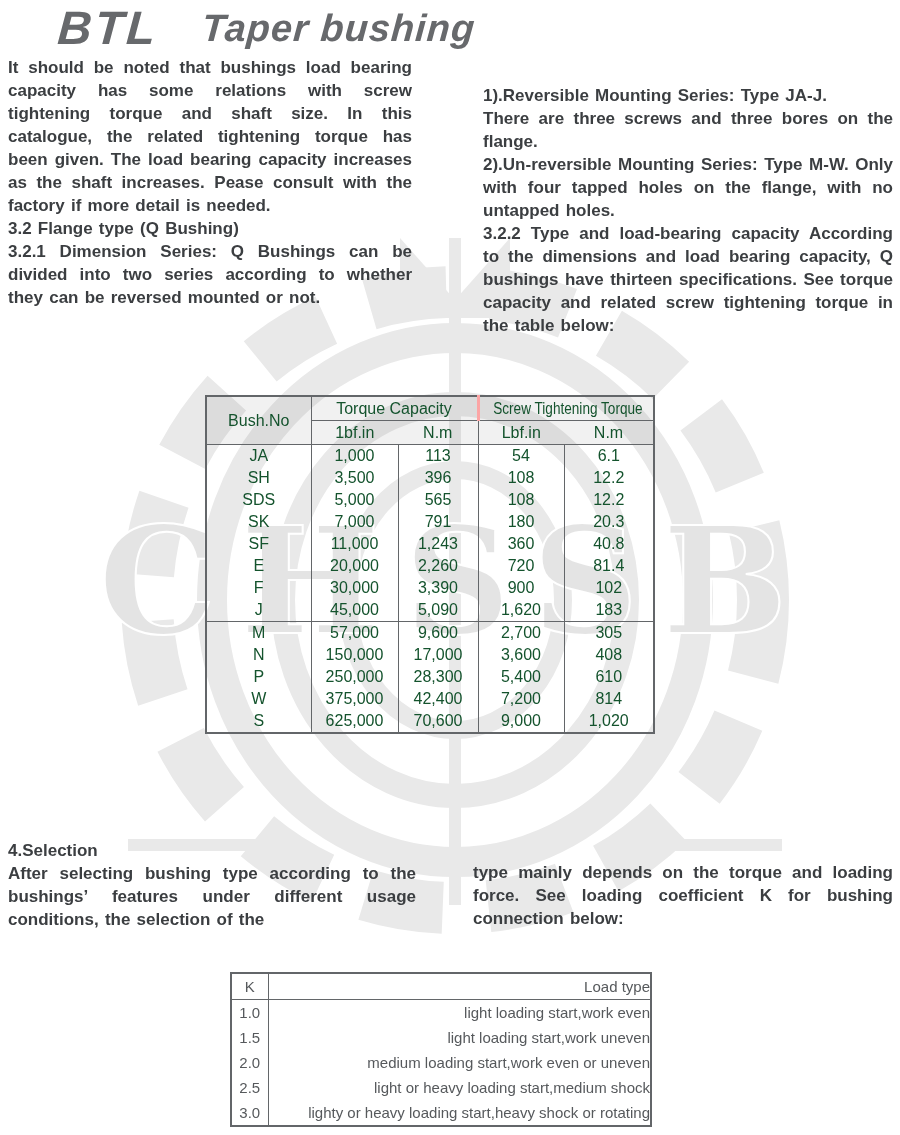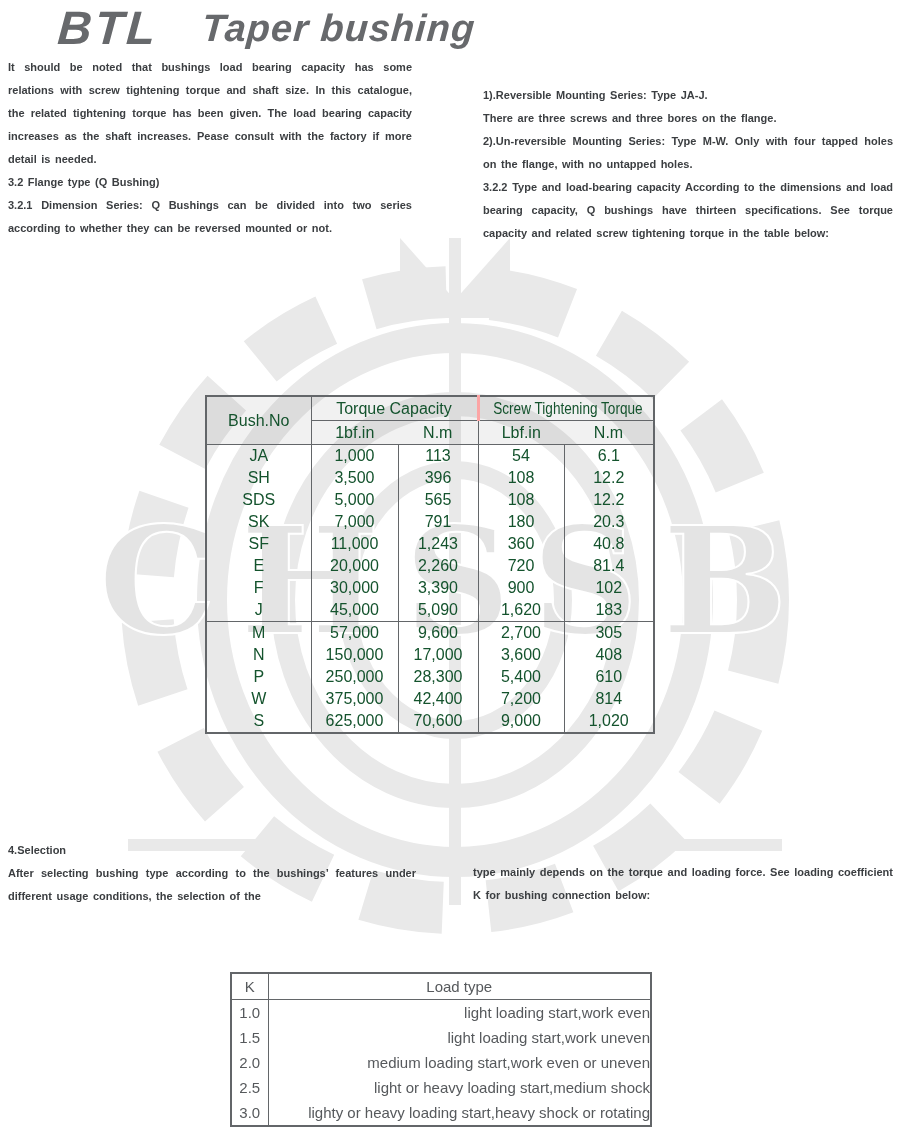--- a/index.html
+++ b/index.html
@@ -8,21 +8,21 @@
   #wm{position:absolute;left:0;top:0;z-index:0;}
   .content{position:absolute;left:0;top:0;width:900px;height:1135px;z-index:1;}
 
   
   .logo{position:absolute;left:58px;top:0px;font-size:47px;font-weight:bold;font-style:italic;
         letter-spacing:3px;color:#67696c;transform:skewX(-4deg);}
   .title{position:absolute;left:202px;top:7px;font-size:38px;font-weight:bold;font-style:italic;
         letter-spacing:1px;color:#67696c;transform:skewX(-4deg);}
 
   
-  .col{position:absolute;font-size:11px;line-height:23px;font-weight:bold;color:#3b3e41;
+  .col{position:absolute;font-size:17px;line-height:23px;font-weight:bold;color:#3b3e41;
        text-align:justify;word-spacing:1.5px;}
   .col p{margin:0;}
   #intro-left{left:8px;top:56px;width:404px;}
   #intro-right{left:483px;top:56px;width:410px;margin-top:28px;}
   #sel-left{left:8px;top:839px;width:408px;}
   #sel-right{left:473px;top:861px;width:420px;}
   .nojust{text-align:left;}
 
   
   #torque-table{position:absolute;left:205px;top:395px;border-collapse:collapse;table-layout:fixed;
@@ -35,21 +35,21 @@
   #torque-table .hrow2 th{height:23px;border-bottom:1px solid #636669;background:rgba(60,60,60,0.07);}
   #torque-table .hrow2 .grp{border-left:1px solid #636669;}
   #torque-table td{height:22px;line-height:22px;}
   #torque-table td+td{border-left:1px solid #636669;}
   #torque-table tr.sep td{border-top:1px solid #636669;}
   .cond{display:inline-block;transform:scaleX(.85);transform-origin:center;}
 
   
   #k-table{position:absolute;left:230px;top:972px;border-collapse:collapse;table-layout:fixed;
         width:420px;font-size:15px;color:#56595c;border:2px solid #636669;}
-  #k-table th{height:25px;font-weight:normal;text-align:center;border-bottom:1px solid #636669;padding:0;}
+  #k-table th{height:25px;font-weight:normal;text-align:right;border-bottom:1px solid #636669;padding:0;}
   #k-table td{height:25px;padding:0;}
   #k-table .kcol{border-right:1px solid #636669;text-align:center;}
   #k-table .lcol{text-align:right;padding-left:12px;white-space:nowrap;}
 </style>
 </head>
 <body>
 
 <div id="page">
 
   <svg id="wm" width="900" height="1135" viewBox="0 0 900 1135" aria-hidden="true">

